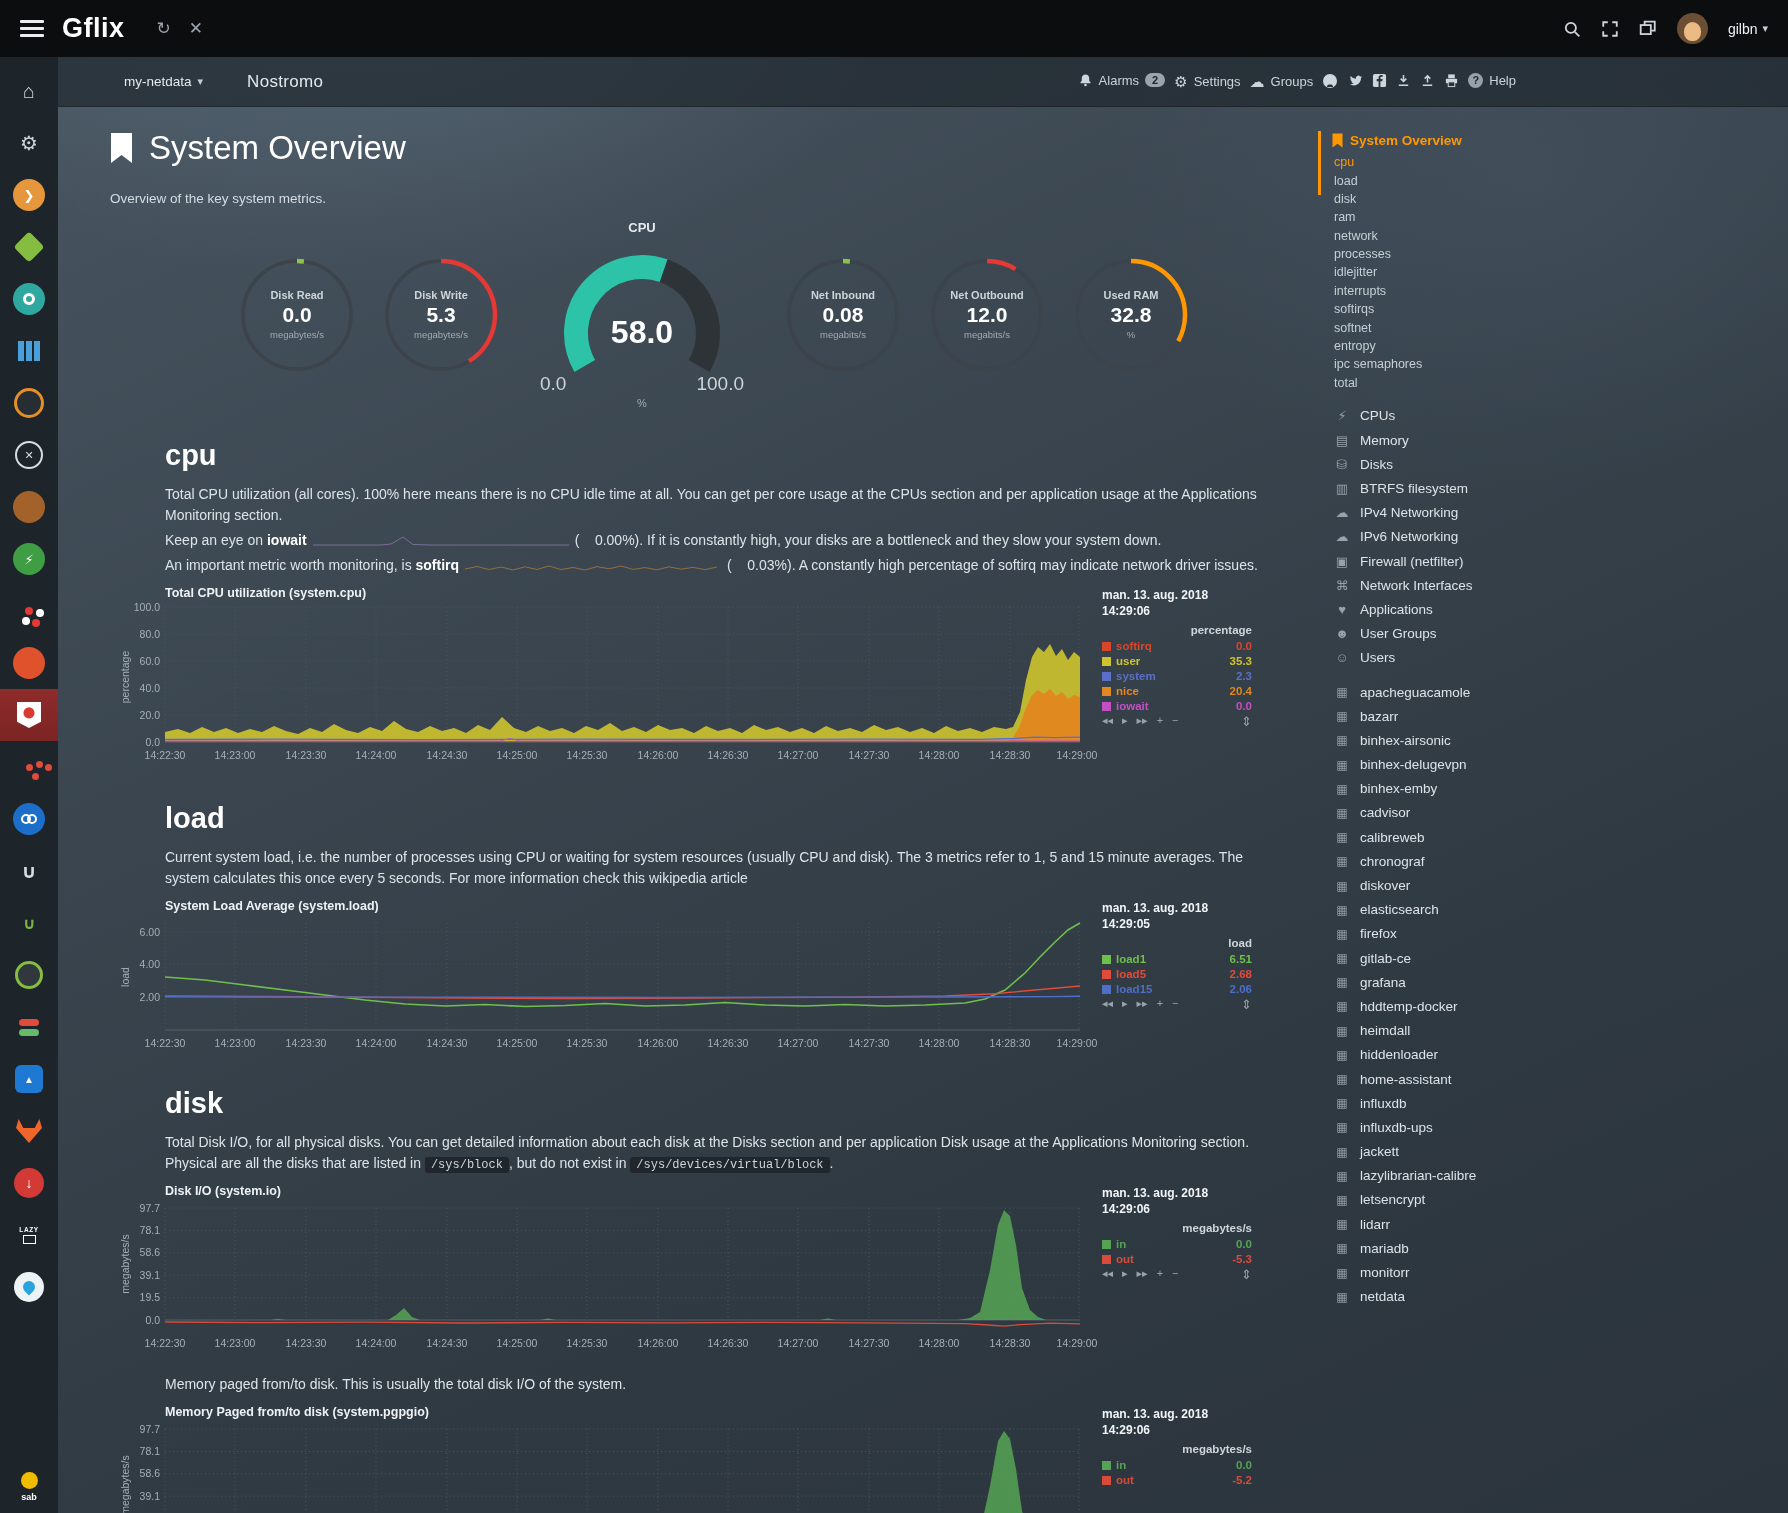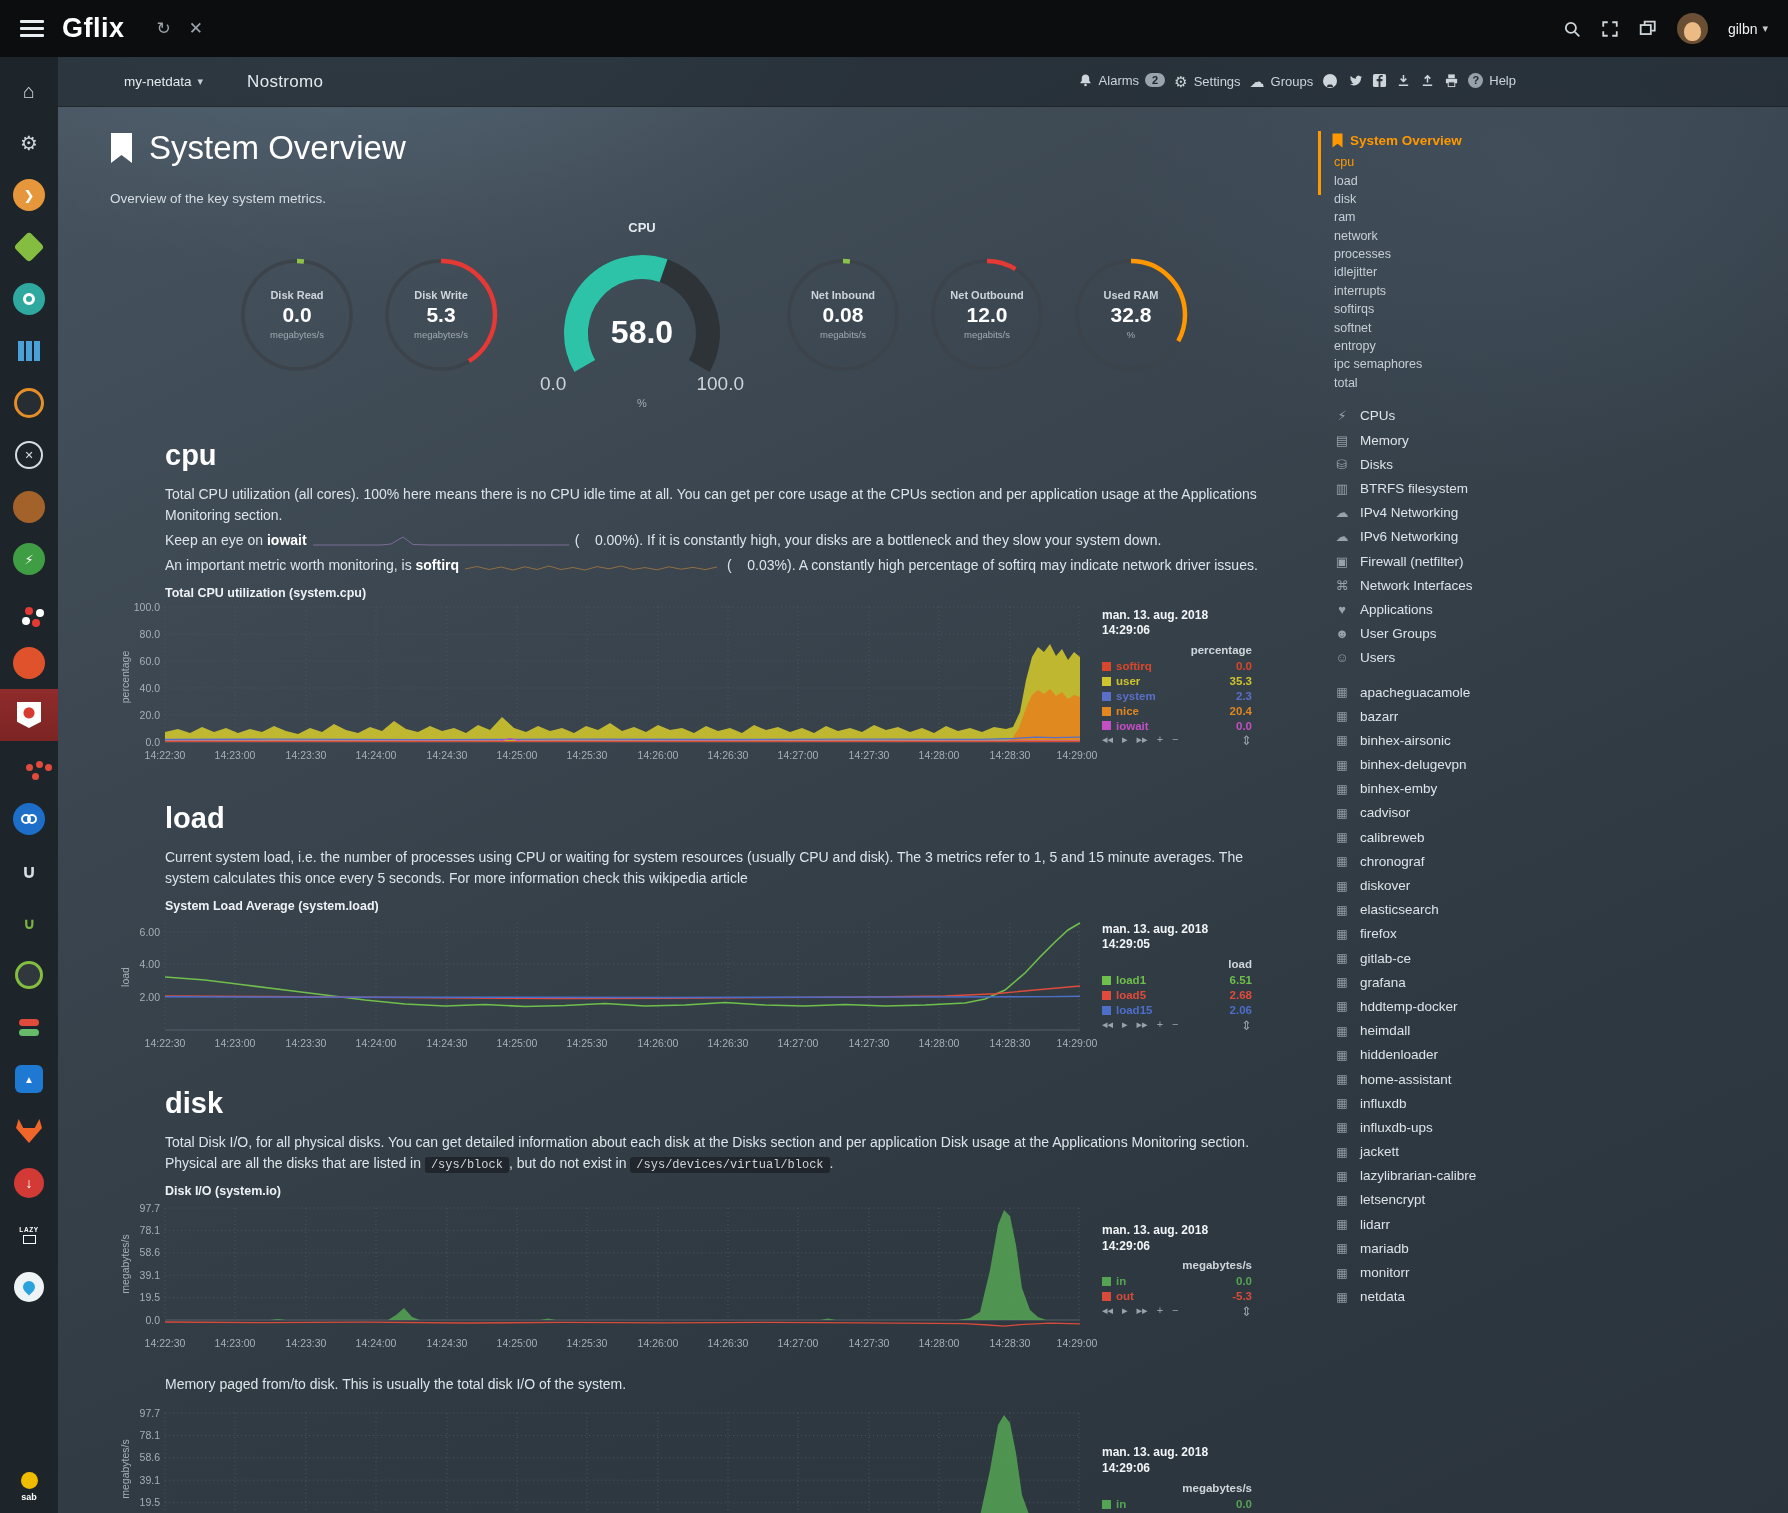--- a/index.html
+++ b/index.html
@@ -102,21 +102,21 @@
   
   .sect{padding-left:55px;margin-top:30px}
   .sect h2{font-size:29px;font-weight:600;color:#fff;margin:0 0 12px}
   .desc{font-size:14px;color:#dde4e9;line-height:1.5;max-width:1095px;margin:4px 0}
   .desc b{color:#fff}
   .spark{vertical-align:middle;opacity:.8;margin:0 4px}
   .chip{font-family:"Liberation Mono","DejaVu Sans Mono",monospace;font-size:12px;background:#20262b;
         color:#cfd6da;padding:1px 6px;border-radius:3px}
   
   .chart{margin-top:10px}
-  .chart-flex{display:flex;align-items:center}
+  .chart-flex{display:flex;align-items:flex-start}
   .plot-col{width:915px}
   .plot-title{font-size:12.5px;font-weight:bold;color:#eef2f5;margin:0 0 2px}
   .plot-svg{display:block;width:960px;margin-left:-45px;overflow:visible}
   .plot-svg text{font-size:10.5px;fill:#a7afb6}
   .axis-label{font-size:10px;fill:#99a1a8}
   .grid path{stroke:#4a545e;stroke-width:1;stroke-dasharray:1 3;fill:none}
   .grid .base{stroke:#55606a;stroke-dasharray:none}
   .legend{width:150px;margin-left:22px;display:flex;flex-direction:column;font-size:12px;padding-top:2px}
   .lg-date div{font-weight:bold;color:#f2f5f7;line-height:1.3}
   .lg-unit{text-align:right;font-weight:bold;font-size:11.5px;color:#cfd6db;margin:5px 0 3px}
@@ -649,20 +649,21 @@
                 </div>
               </div>
             </div>
           </div>
 
           <p class="desc memnote">Memory paged from/to disk. This is usually the total disk I/O of the system.</p>
 
           <div class="chart">
             <div class="chart-flex">
               <div class="plot-col">
+                <div class="plot-title">Memory Paged from/to disk (system.pgpgio)</div>
                 <svg class="plot-svg" width="960" height="160">
                   <g class="grid">
                     <path d="M45 8H960M45 30.5H960M45 52.8H960M45 75.2H960M45 97.7H960"></path>
                     <path d="M45 8V120M115 8V120M186 8V120M256 8V120M327 8V120M397 8V120M467 8V120M538 8V120M608 8V120M678 8V120M749 8V120M819 8V120M890 8V120M959 8V120"></path>
                     <path class="base" d="M45 120H960"></path>
                   </g>
                   <text x="40" y="11.5" text-anchor="end">97.7</text>
                   <text x="40" y="34" text-anchor="end">78.1</text>
                   <text x="40" y="56.3" text-anchor="end">58.6</text>
                   <text x="40" y="78.7" text-anchor="end">39.1</text>

